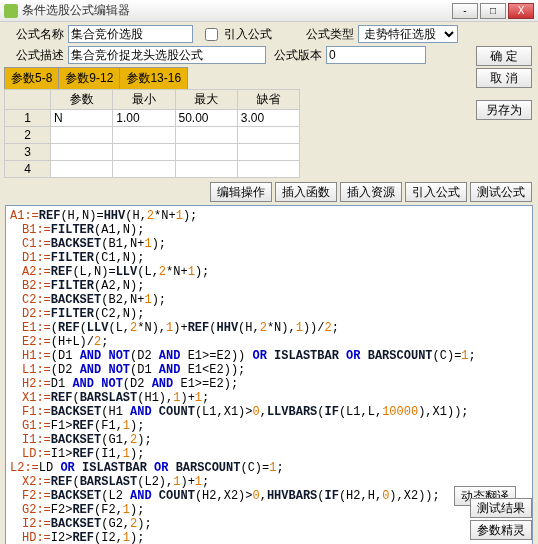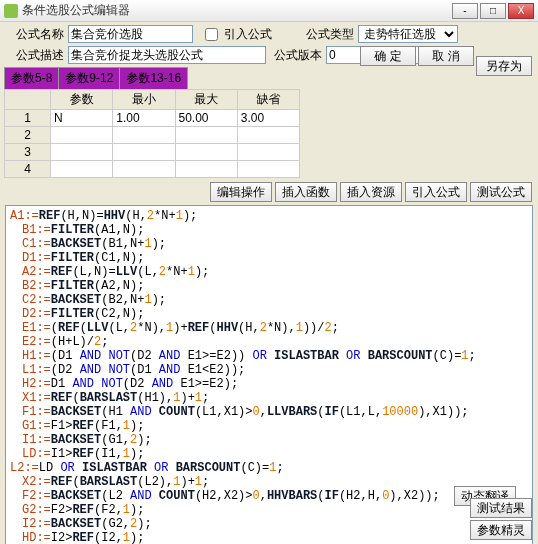--- a/index.html
+++ b/index.html
@@ -10,34 +10,34 @@
   .winbtns { display: flex; gap: 2px; }
   .winbtn { width: 26px; height: 16px; border: 1px solid #888; background: linear-gradient(#fff,#ddd); font-size: 10px; text-align: center; line-height: 13px; cursor: pointer; }
   .winbtn.close { background: linear-gradient(#e88,#c33); color: #fff; border-color: #933; }
   .toprows { padding: 3px 4px 0 16px; }
   .row { display: flex; align-items: center; gap: 4px; margin-bottom: 3px; }
   .lbl { font-size: 12px; color: #000; }
   .txt { border: 1px solid #7f9db9; background: #fff; height: 18px; padding: 1px 2px; font-size: 12px; }
   .chk { margin: 0 2px 0 8px; vertical-align: middle; }
   .sel { border: 1px solid #7f9db9; background: #fff; height: 18px; font-size: 12px; padding: 0 1px; }
   .btn { border: 1px solid #888; background: linear-gradient(#fdfdfd,#e6e6e6); height: 20px; padding: 0 6px; font-size: 12px; cursor: pointer; min-width: 56px; }
-  .rightcol { position: absolute; right: 6px; top: 24px; display: flex; flex-direction: row; gap: 2px; }
+  .rightcol { position: absolute; right: 6px; top: 24px; display: flex; flex-direction: column; gap: 2px; }
   .tabs { display: flex; margin-top: 2px; padding-left: 4px; }
-  .tab { border: 1px solid #999; border-bottom: none; background: #a21caf; padding: 2px 6px; font-size: 12px; margin-right: -1px; cursor: pointer; }
+  .tab { border: 1px solid #999; border-bottom: none; background: #eab308; padding: 2px 6px; font-size: 12px; margin-right: -1px; cursor: pointer; }
   .tab.active { background: #fff; }
   .paramgrid { border: 1px solid #999; background: #fff; margin: 0 6px 2px 4px; width: 296px; border-collapse: collapse; }
   .paramgrid th, .paramgrid td { border: 1px solid #ccc; font-size: 12px; padding: 1px 3px; height: 17px; text-align: left; }
   .paramgrid th { background: #ece9d8; font-weight: normal; text-align: center; }
   .paramgrid td { min-width: 46px; }
   .paramgrid .rownum { background: #ece9d8; text-align: center; width: 18px; }
   .midbtns { display: flex; justify-content: flex-end; gap: 3px; padding: 2px 6px 3px 0; }
   .code { border: 1px solid #7f9db9; background: #fff; margin: 0 5px 0 5px; height: 340px; overflow: auto; padding: 3px 4px; font-family: "Courier New", monospace; font-size: 12px; line-height: 14px; white-space: pre; }
   .kw-def { color: #c2410c; }
   .kw-fn  { color: #0f172a; font-weight: bold; }
-  .kw-op  { color: #0000cc; font-weight: normal; }
+  .kw-op  { color: #0000cc; font-weight: bold; }
   .kw-num { color: #dd7700; }
   .kw-id  { color: #000; }
   .indent { padding-left: 12px; }
   .bottombtns { position: absolute; right: 22px; bottom: 38px; display: flex; flex-direction: column; gap: 2px; }
   .bottombtns2 { position: absolute; right: 6px; bottom: 4px; display: flex; flex-direction: column; gap: 2px; }
   .mainarea { position: relative; height: calc(100% - 22px); overflow: hidden; }
 </style>
 </head>
 <body>
 

